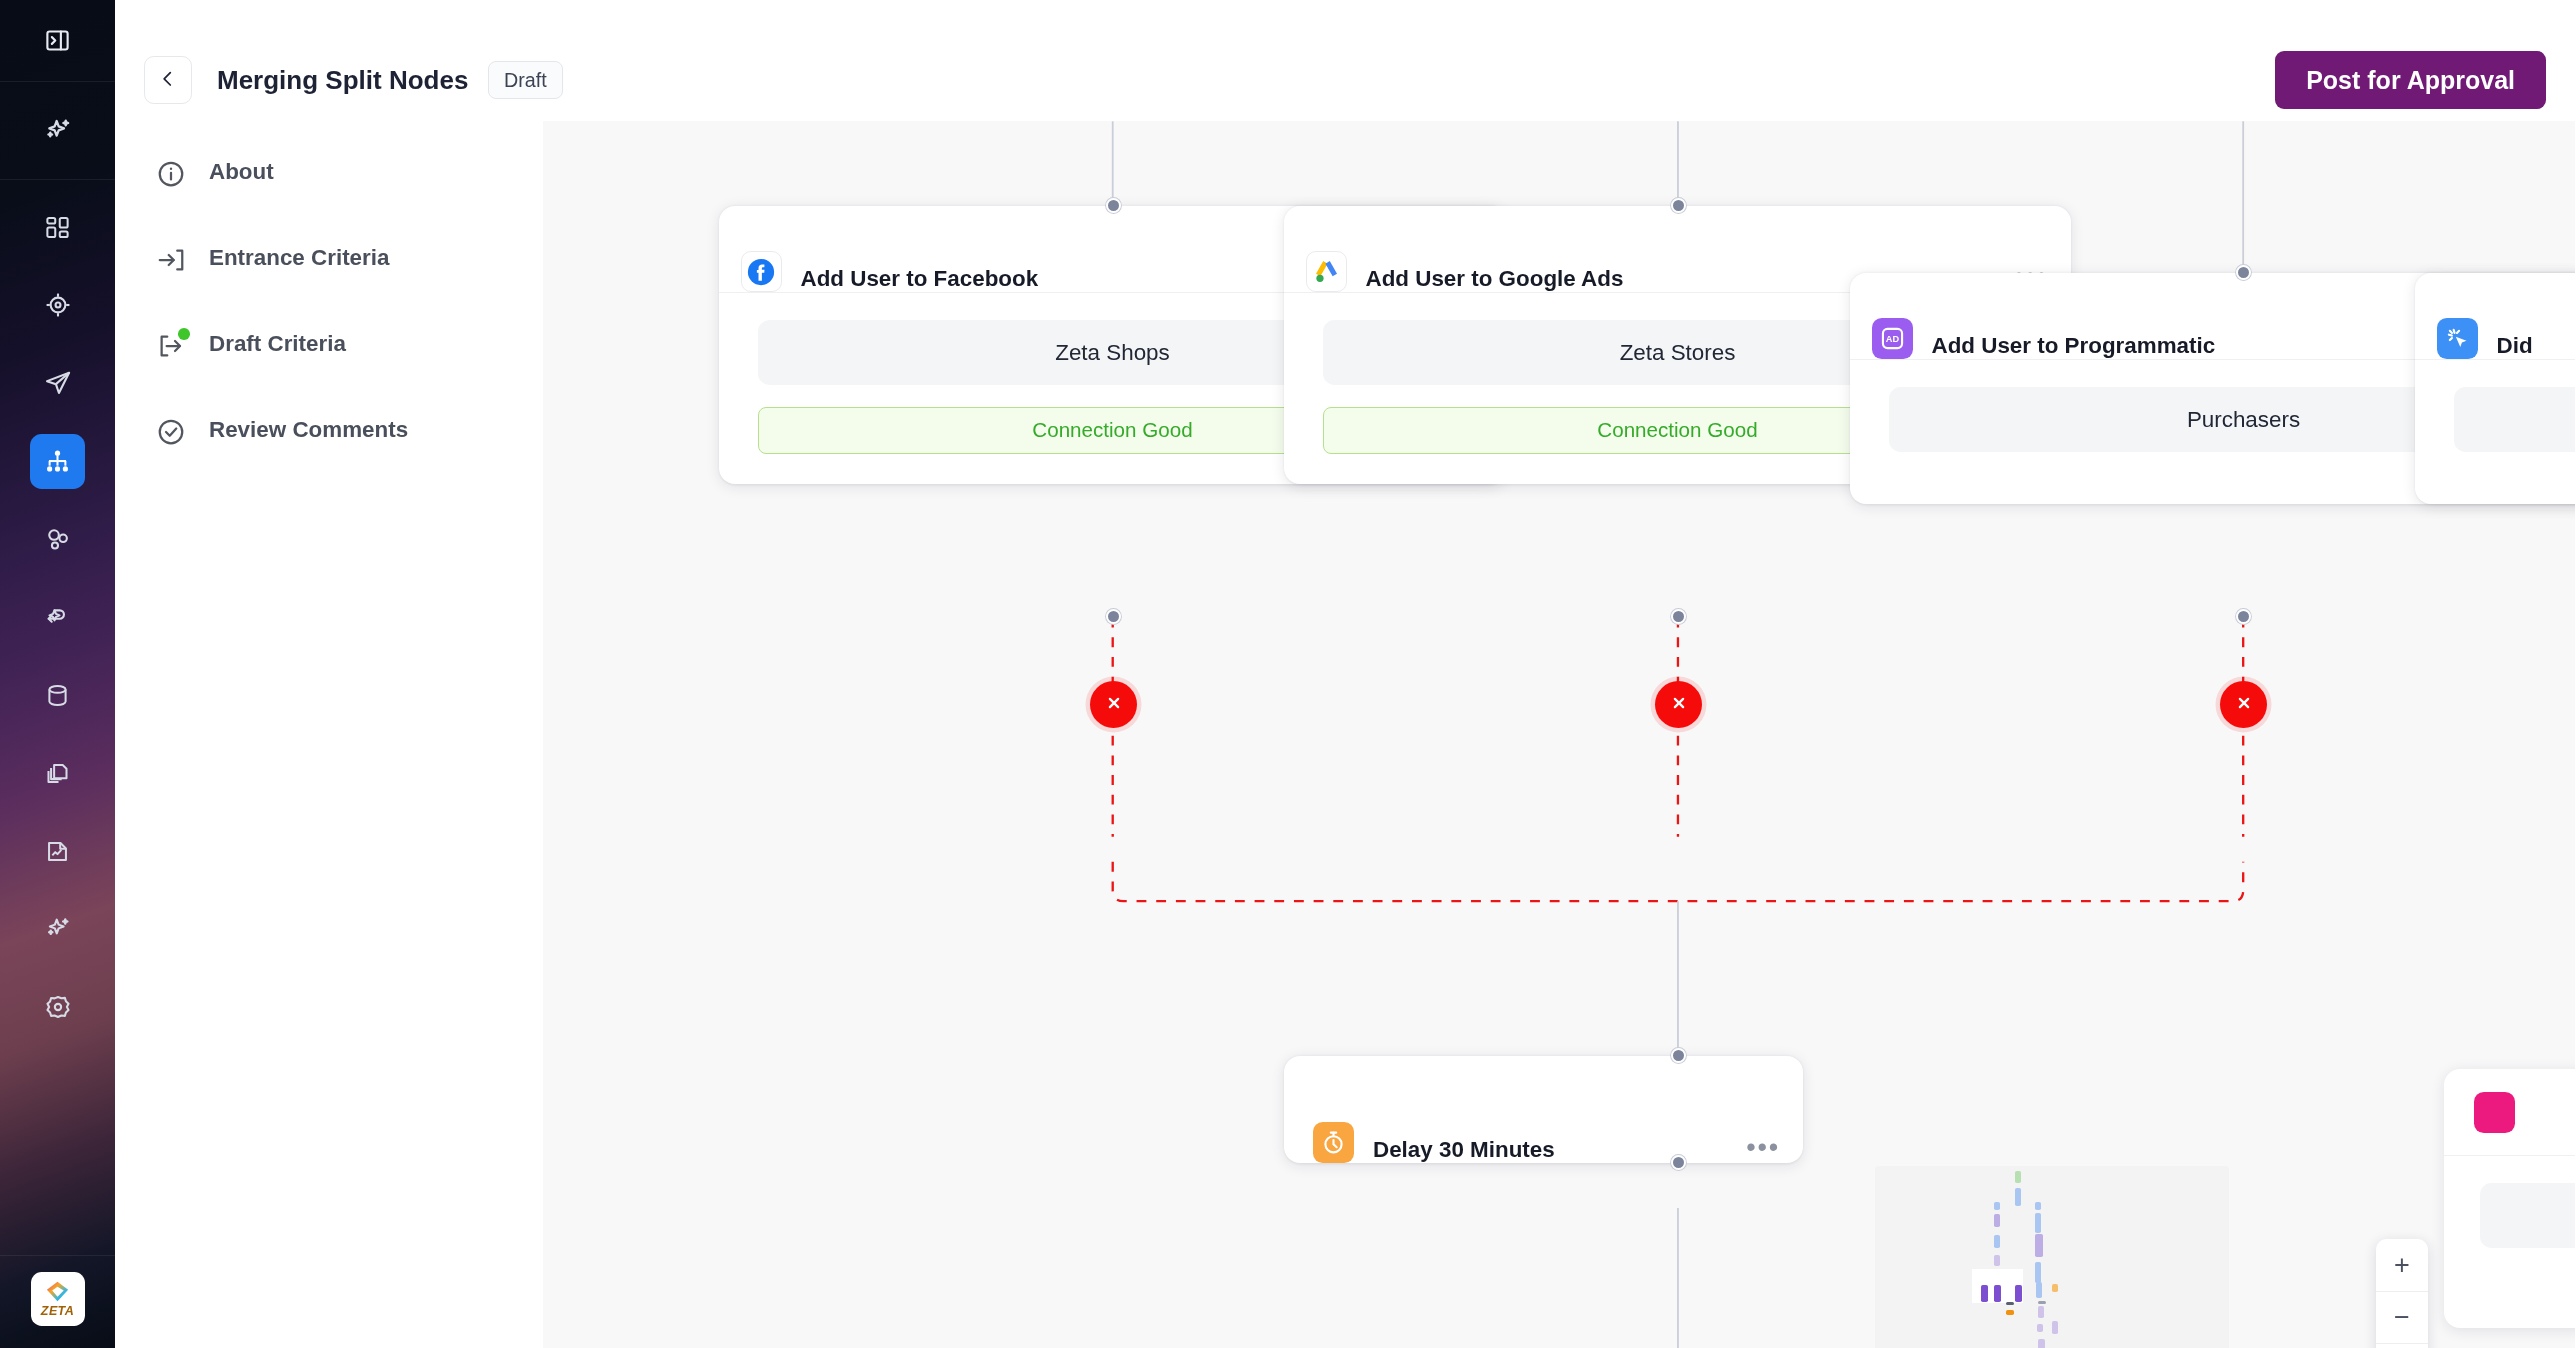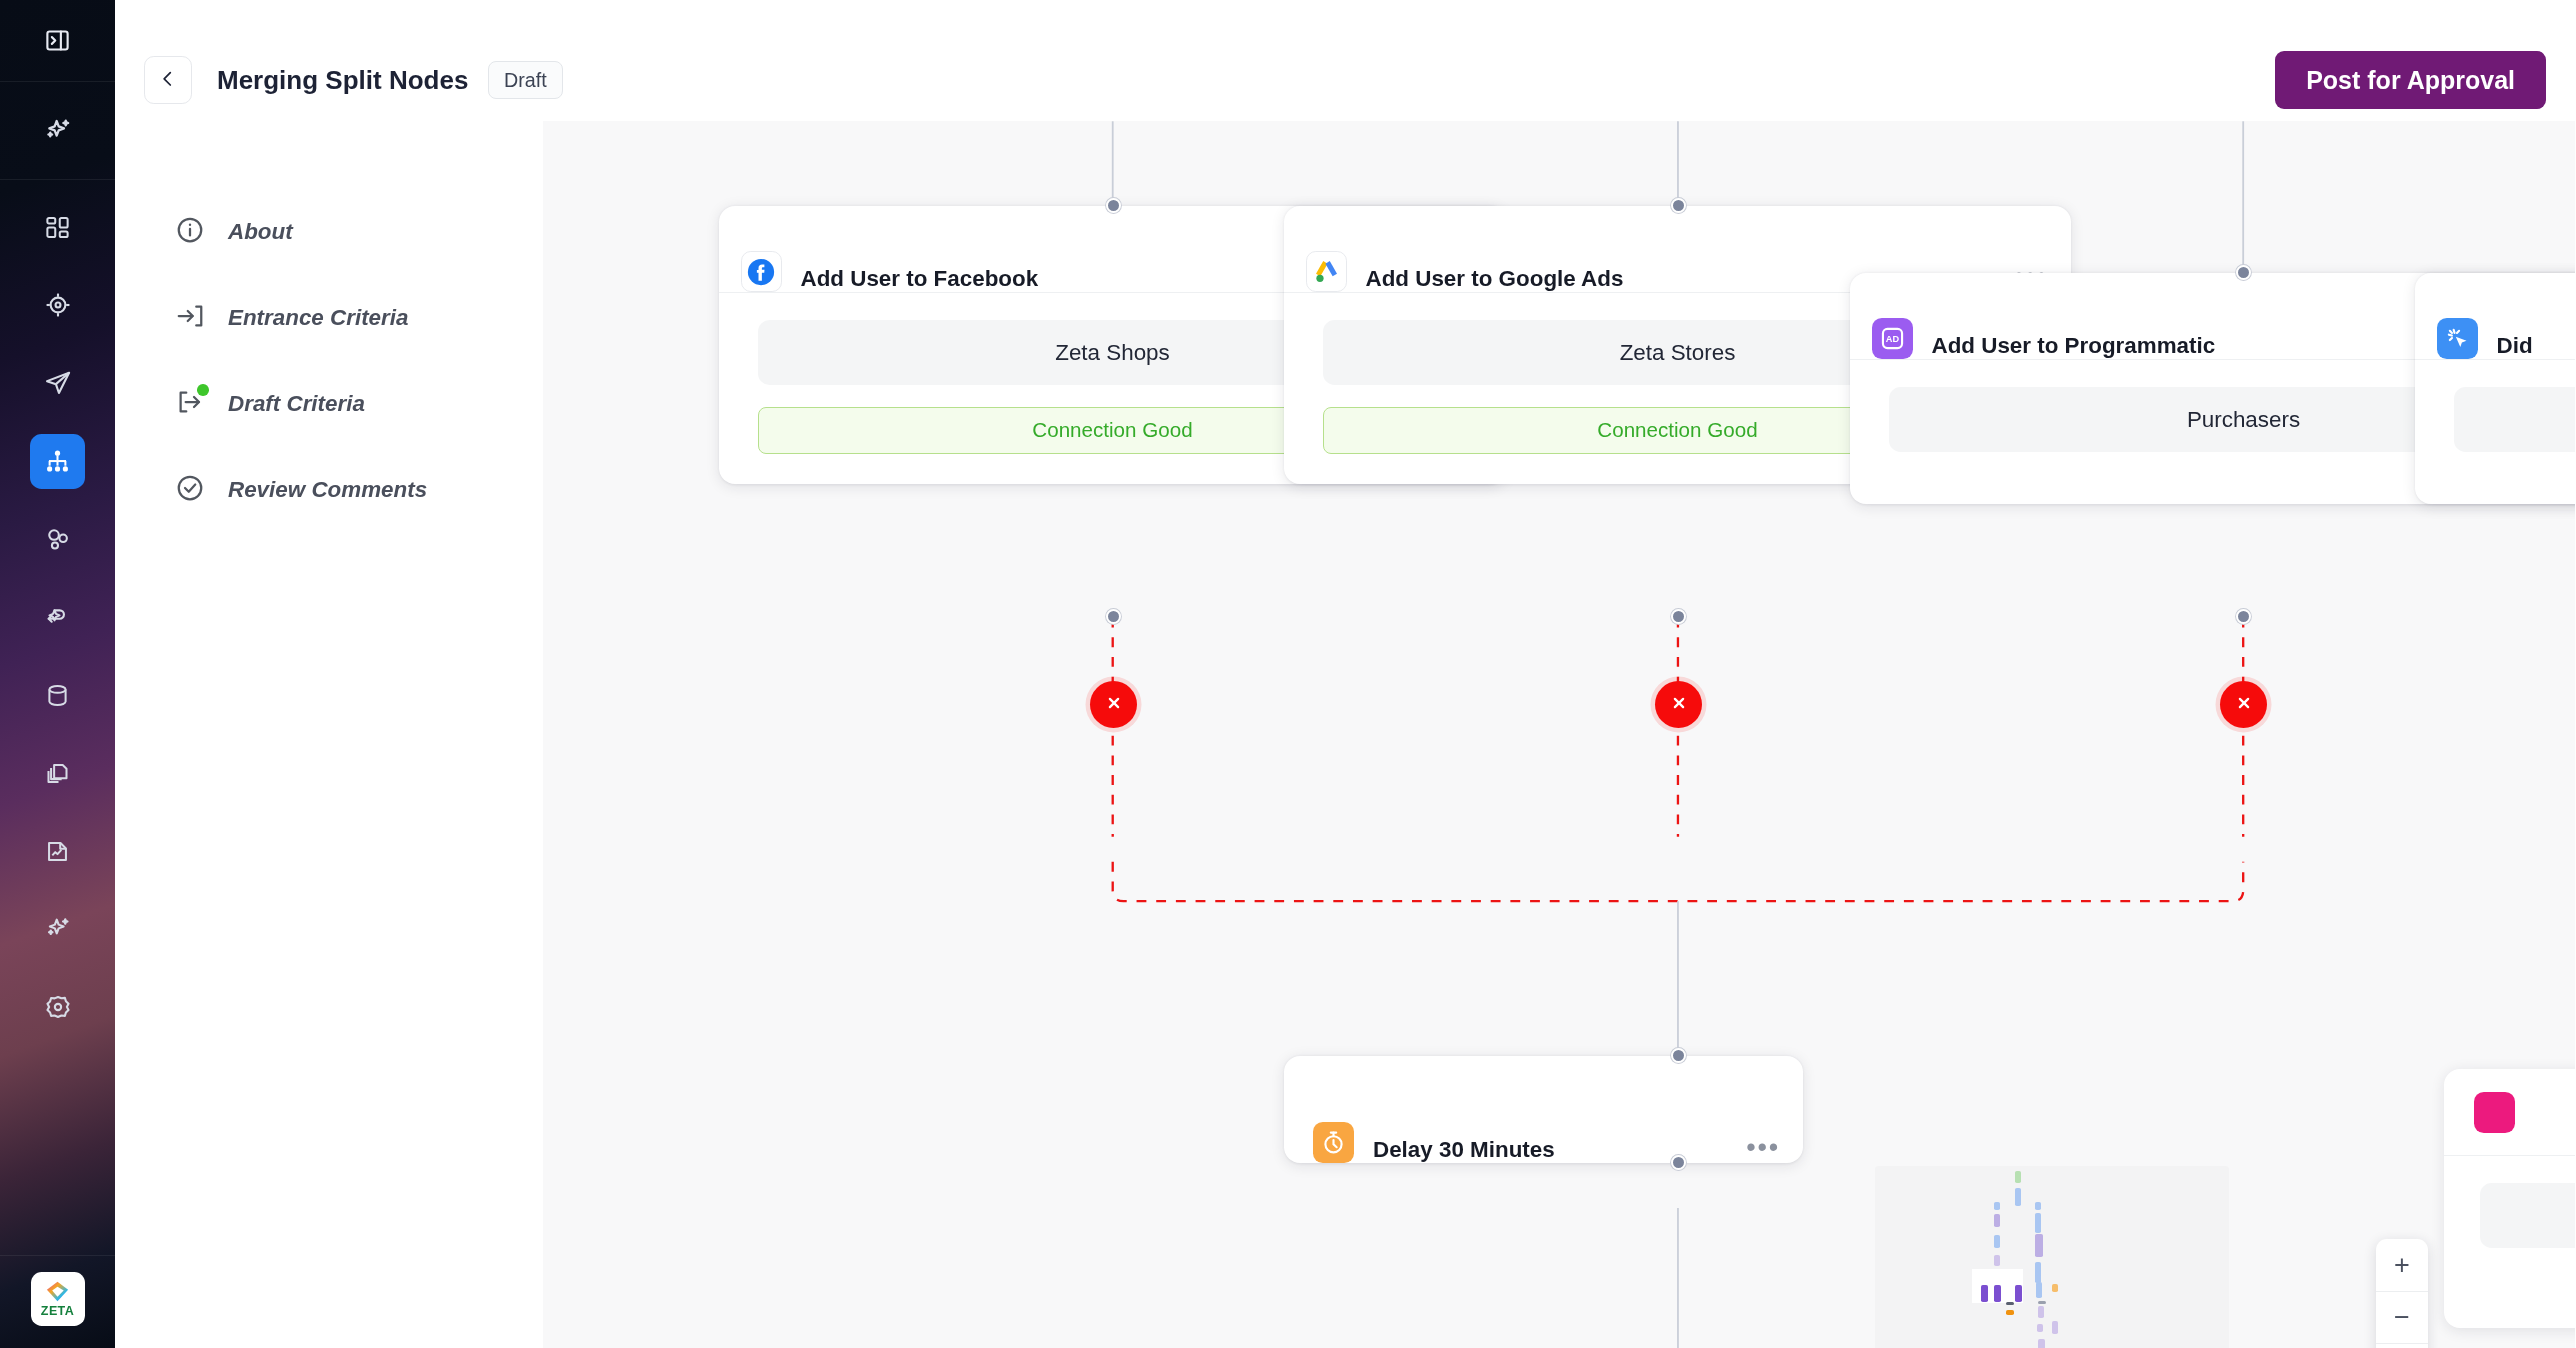--- a/index.html
+++ b/index.html
@@ -45,21 +45,21 @@
   .rail-foot {
     width: 115px; padding: 16px 0 23px;
     border-top: 0.9px solid rgba(255,255,255,.07);
     display: flex; justify-content: center;
   }
   .zeta-logo {
     width: 54px; height: 54px; border-radius: 10.7px; background: #fff;
     display: flex; flex-direction: column; align-items: center; justify-content: center;
     gap: 1.8px;
   }
-  .zeta-word { font-size: 12.5px; font-weight: 700; color: #15803d; letter-spacing: 0.4px; line-height: 1; }
+  .zeta-word { font-size: 12.5px; font-weight: 700; color: #a16207; letter-spacing: 0.4px; line-height: 1; font-style: italic; }
 
   
   .body { position: relative; width: 2461px; height: 1349px; background: #fff; margin-top: 39px; }
 
   .topbar {
     position: absolute; top: 0; left: 0; width: 2461px; height: 82px;
     background: #fff; display: flex; align-items: center; z-index: 30;
   }
   .back-btn {
     width: 48px; height: 48px; margin-left: 29px;
@@ -79,22 +79,22 @@
     background: #701a75; color: #fff; font-size: 25px; font-weight: 700;
     font-family: inherit; cursor: pointer; white-space: nowrap;
   }
 
   
   .lpanel {
     position: absolute; top: 82px; left: 0; width: 428px; height: 1267px;
     background: #fff; padding-top: 38px; z-index: 20;
   }
   .lp-item {
-    display: flex; align-items: flex-end; gap: 23px;
-    height: 86px; padding-left: 60px; cursor: pointer; font-style: italic;
+    display: flex; align-items: flex-start; gap: 23px;
+    height: 86px; padding-left: 41px; cursor: pointer;
   }
   .lp-ico { position: relative; width: 30px; height: 30px; flex: 0 0 30px; }
   .lp-dot {
     position: absolute; right: -3.6px; top: -2.7px; width: 11.6px; height: 11.6px;
     border-radius: 50%; background: #3ec62b;
   }
   .lp-label { font-size: 22.4px; color: #4a4f5c; font-weight: 600; white-space: nowrap; }
 
   
   .canvas {

